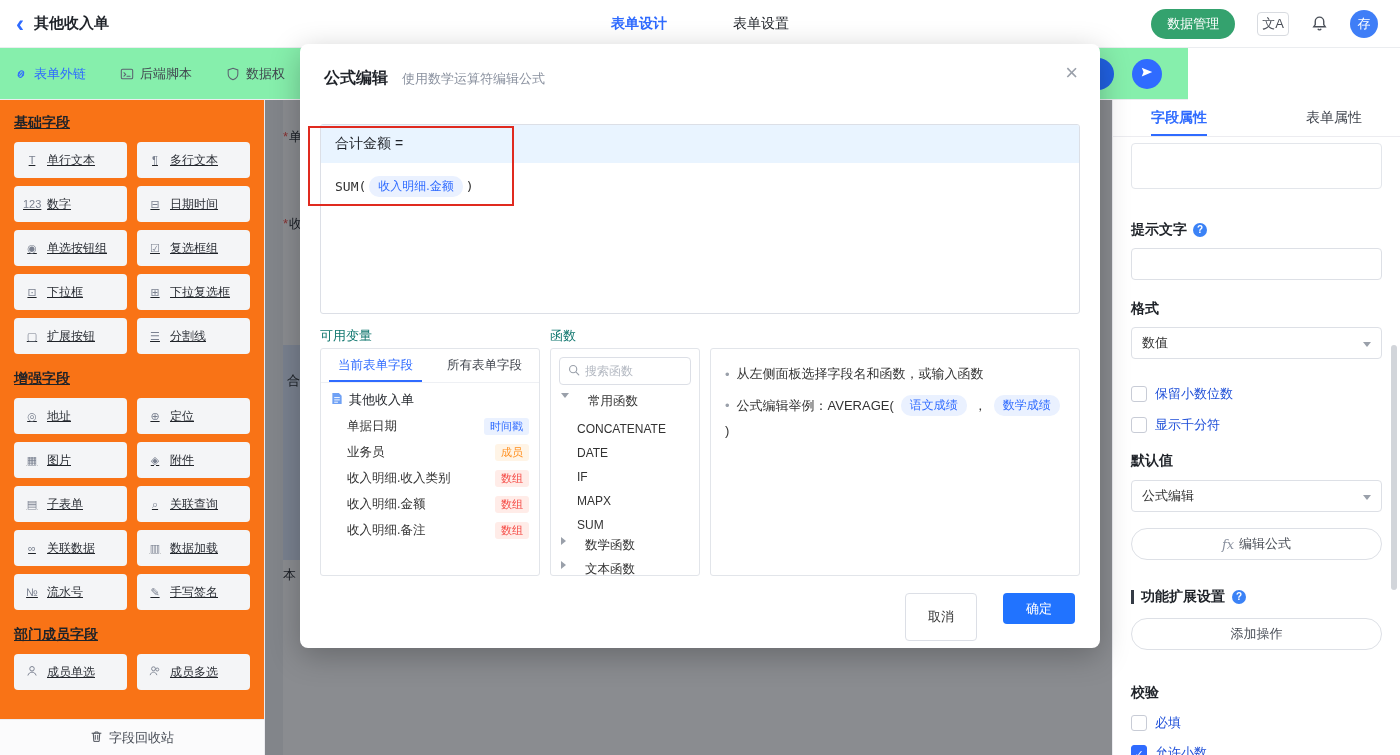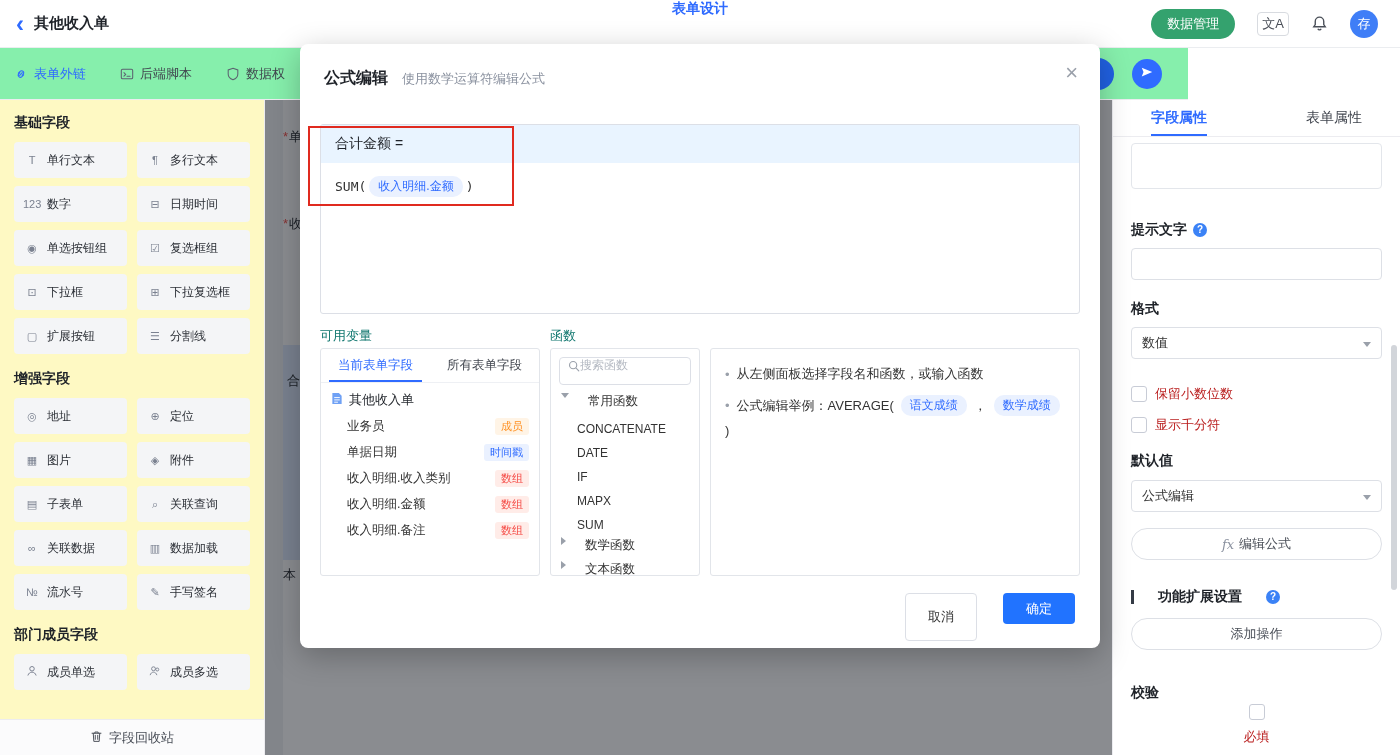--- a/index.html
+++ b/index.html
@@ -5,42 +5,42 @@
   * { margin:0; padding:0; box-sizing:border-box; }
   html,body { width:1400px; height:755px; }
   body { font-family:"Liberation Sans","DejaVu Sans",sans-serif; color:#1f2329; background:#f2f3f5; overflow:hidden; }
   .app { position:relative; width:1400px; height:755px; background:#fff; }
 
   
   .header { position:absolute; left:0; top:0; width:1400px; height:48px; background:#fff; border-bottom:1px solid #ebedf0; display:flex; align-items:center; z-index:20; }
   .h-left { display:flex; align-items:center; gap:10px; padding-left:16px; }
   .back { color:#2f6bff; font-size:24px; line-height:20px; cursor:pointer; font-weight:bold; }
   .title { font-size:15px; font-weight:bold; color:#1f2329; }
-  .h-tabs { position:absolute; left:50%; top:0; transform:translateX(-50%); height:48px; display:flex; align-items:center; gap:66px;flex-direction:column; }
+  .h-tabs { position:absolute; left:50%; top:0; transform:translateX(-50%); height:48px; display:flex; align-items:center; gap:66px; }
   .h-tab { font-size:14px; color:#1f2329; cursor:pointer; }
   .h-tab.active { color:#2f6bff; font-weight:bold; }
   .h-right { margin-left:auto; display:flex; align-items:center; gap:22px; padding-right:22px; }
   .pill-green { background:#34a26e; color:#fff; font-size:13px; padding:6px 16px; border-radius:16px; cursor:pointer; }
   .lang { font-size:13px; color:#4a4f58; border:1px solid #d8dbe0; border-radius:4px; padding:2px 4px; cursor:pointer; }
   .bell { display:inline-flex; cursor:pointer; }
   .avatar { width:28px; height:28px; border-radius:50%; background:#3f7ef7; color:#fff; font-size:13px; display:flex; align-items:center; justify-content:center; cursor:pointer; }
 
   
   .toolbar { position:absolute; left:0; top:48px; width:1188px; height:52px; background:#86efac; border-bottom:1px solid #ebedf0; display:flex; align-items:center; z-index:10; }
   .t-left { display:flex; align-items:center; gap:34px; padding-left:14px; }
   .t-item { display:flex; align-items:center; gap:6px; font-size:13px; color:#40454e; cursor:pointer; }
   .t-item.blue { color:#2f6bff; }
   .t-item svg { display:block; }
   .t-right { margin-left:auto; display:flex; align-items:center; gap:18px; padding-right:26px; }
   .btn-preview { border:1px solid #2f6bff; color:#2f6bff; background:#fff; border-radius:16px; font-size:13px; padding:6px 26px; cursor:pointer; }
   .btn-save { background:#2161e2; color:#fff; border:none; border-radius:16px; font-size:13px; padding:7px 18px; cursor:pointer; }
   .btn-share { width:30px; height:30px; border-radius:50%; background:#2f6bff; display:flex; align-items:center; justify-content:center; cursor:pointer; }
 
   
-  .sidebar { position:absolute; left:0; top:100px; width:265px; height:655px; background:#fef9c3; border-right:1px solid #ececf0; overflow:hidden; z-index:5; }
+  .sidebar { position:absolute; left:0; top:100px; width:265px; height:655px; background:#f97316; border-right:1px solid #ececf0; overflow:hidden; z-index:5;text-decoration:underline; }
   .sec-title { font-size:14px; font-weight:bold; color:#1f2329; margin:16px 14px 10px; }
   .sec-title.first { margin-top:14px; }
   .f-grid { display:grid; grid-template-columns:1fr 1fr; gap:8px 10px; padding:0 14px; }
   .f-item { height:36px; background:#f4f5f7; border-radius:4px; display:flex; align-items:center; gap:6px; padding-left:9px; font-size:12px; color:#2b2f36; cursor:pointer; white-space:nowrap; overflow:hidden; }
   .fi { width:18px; color:#7a8190; font-size:11px; text-align:center; flex:none; }
   .recycle { position:absolute; left:0; bottom:0; width:100%; height:36px; border-top:1px solid #ececf0; background:#fbfbfc; display:flex; align-items:center; justify-content:center; gap:6px; font-size:13px; color:#4a4f58; cursor:pointer; }
 
   
   .canvas { position:absolute; left:265px; top:100px; width:847px; height:655px; background:#eef0f3; overflow:hidden; z-index:1; }
   .form-sheet { position:absolute; left:18px; top:0; width:829px; height:655px; background:#fff; }
@@ -56,21 +56,21 @@
   .rp-tab { font-size:14px; color:#40454e; cursor:pointer; position:relative; height:100%; display:flex; align-items:center; }
   .rp-tab.active { color:#2f6bff; font-weight:bold; }
   .rp-tab.active::after { content:""; position:absolute; left:0; right:0; bottom:0; height:2px; background:#2f6bff; }
   .rp-box { border:1px solid #e3e6eb; border-radius:4px; background:#fff; }
   .rp-label { font-size:14px; font-weight:bold; color:#1f2329; display:flex; align-items:center; gap:6px; }
   .q-icon { width:14px; height:14px; border-radius:50%; background:#3b82f6; color:#fff; font-size:10px; line-height:14px; text-align:center; flex:none; cursor:pointer; }
   .q-icon::after { content:"?"; }
   .rp-input { height:32px; border:1px solid #dde0e6; border-radius:4px; width:100%; }
   .rp-select { height:32px; border:1px solid #dde0e6; border-radius:4px; width:100%; display:flex; align-items:center; padding:0 10px; font-size:13px; color:#333; position:relative; cursor:pointer; }
   .caret-d { width:0; height:0; border-left:4px solid transparent; border-right:4px solid transparent; border-top:5px solid #9aa0aa; position:absolute; right:10px; top:14px; }
-  .chk-row { display:flex; align-items:center; gap:8px; font-size:13px; color:#b91c1c; cursor:pointer; }
+  .chk-row { display:flex; align-items:center; gap:8px; font-size:13px; color:#1d4ed8; cursor:pointer; }
   .chk { width:16px; height:16px; border:1px solid #c8ccd6; border-radius:3px; background:#fff; flex:none; }
   .chk.checked { background:#2f6bff; border-color:#2f6bff; color:#fff; font-size:11px; line-height:16px; text-align:center; }
   .chk.checked::after { content:"✓"; }
   .rp-btn { height:32px; border:1px solid #dde0e6; border-radius:16px; width:100%; display:flex; align-items:center; justify-content:center; gap:5px; font-size:13px; color:#4a4f58; background:#fff; cursor:pointer; }
   .fx { font-style:italic; font-family:"DejaVu Serif","Liberation Serif",serif; color:#8a919f; font-size:13px; }
   .accent-bar { width:3px; height:14px; background:#343a45; display:inline-block; }
   .scroll-thumb { position:absolute; right:3px; top:245px; width:6px; height:245px; background:#d2d5da; border-radius:3px; }
 
   
   .modal { position:absolute; left:300px; top:44px; width:800px; height:604px; background:#fff; border-radius:8px; box-shadow:0 8px 30px rgba(0,0,0,0.25); z-index:60; }
@@ -92,21 +92,21 @@
   .vp-tab.active { color:#2f6bff; }
   .vp-tab.active::after { content:""; position:absolute; left:8px; right:8px; bottom:0; height:2px; background:#2f6bff; }
   .vp-root { display:flex; align-items:center; gap:6px; padding:8px 10px 4px; font-size:13px; color:#1f2329; cursor:pointer; }
   .vp-row { display:flex; align-items:center; height:26px; padding:0 10px 0 26px; font-size:12.5px; color:#333; cursor:pointer; }
   .vp-row .nm { flex:1; overflow:hidden; white-space:nowrap; text-overflow:ellipsis; }
   .tag { font-size:11px; border-radius:3px; padding:1px 6px; flex:none; }
   .tag[data-type="orange"] { color:#ff8f1f; background:#fff4e6; }
   .tag[data-type="blue"]   { color:#2f6bff; background:#eaf1ff; }
   .tag[data-type="red"]    { color:#f54a45; background:#ffece8; }
   .fn-panel { position:absolute; left:250px; top:304px; width:150px; height:228px; border:1px solid #e2e5ea; border-radius:3px; overflow:hidden; background:#fff; }
-  .fn-search { margin:8px; height:28px; border:1px solid #dcdfe6; border-radius:4px; display:flex; align-items:flex-start; padding:0 8px; }
+  .fn-search { margin:8px; height:28px; border:1px solid #dcdfe6; border-radius:4px; display:flex; align-items:center; gap:5px; padding:0 8px; }
   .fn-search input { border:none; outline:none; width:100%; font-size:12px; color:#333; font-family:inherit; }
   .fn-search input::placeholder { color:#b4b9c2; }
   .fn-group { display:flex; align-items:flex-start; gap:19px; height:24px; padding:0 10px; font-size:12.5px; color:#333; cursor:pointer; }
   .fn-item { height:24px; display:flex; align-items:center; padding-left:26px; font-size:12px; color:#333; cursor:pointer; }
   .caret-down { width:0; height:0; border-left:4px solid transparent; border-right:4px solid transparent; border-top:5px solid #9aa0aa; }
   .caret-right { width:0; height:0; border-top:4px solid transparent; border-bottom:4px solid transparent; border-left:5px solid #9aa0aa; }
   .help-panel { position:absolute; left:410px; top:304px; width:370px; height:228px; border:1px solid #e2e5ea; border-radius:3px; background:#fff; padding:16px 14px; font-size:13px; color:#333; }
   .tip { display:flex; align-items:center; gap:7px; margin-bottom:12px; flex-wrap:wrap; }
   .tip::before { content:"•"; color:#9aa0aa; }
   .m-cancel { position:absolute; left:605px; top:549px; width:72px; height:48px; border:1px solid #dcdfe6; border-radius:4px; background:#fff; color:#333; font-size:13px; cursor:pointer; }
@@ -340,33 +340,33 @@
         </div>
       <div class="rp-select" style="margin-top:10px;">
         <span>公式编辑</span>
           <span class="caret-d"></span>
       </div>
       <button class="rp-btn" style="margin-top:16px;">
         <span class="fx">fx</span>
         <span>编辑公式</span>
       </button>
 
-      <div class="rp-label" style="margin-top:28px; gap:24px;">
+      <div class="rp-label" style="margin-top:28px; gap:7px;">
         <span class="accent-bar"></span>
         <span>功能扩展设置</span>
           <span class="q-icon"></span>
       </div>
       <button class="rp-btn" style="margin-top:12px;">
         <span>添加操作</span>
       </button>
 
       <div class="rp-label" style="margin-top:34px;">
           <span>校验</span>
         </div>
-      <div class="chk-row" style="margin-top:2px;flex-direction:column;">
+      <div class="chk-row" style="margin-top:12px;">
         <span class="chk"></span>
           <span>必填</span>
       </div>
       <div class="chk-row" style="margin-top:12px;">
         <span class="chk checked"></span>
           <span>允许小数</span>
       </div>
     </div>
     <div class="scroll-thumb"></div>
   </div>
@@ -397,26 +397,26 @@
         <span class="vp-tab">所有表单字段</span>
       </div>
       <div class="vp-root">
         <span><svg width="12" height="13" viewBox="0 0 12 14">
               <path d="M1 1h7l3 3v9H1z" fill="#6fa1f5"></path>
               <path d="M3 6h6M3 8.5h6M3 11h4" stroke="#fff" stroke-width="1"></path>
             </svg></span>
         <span>其他收入单</span>
       </div>
       <div class="vp-row">
+          <span class="nm">单据日期</span>
+          <span class="tag" data-type="blue">时间戳</span>
+        </div>
+      <div class="vp-row">
           <span class="nm">业务员</span>
           <span class="tag" data-type="orange">成员</span>
-        </div>
-      <div class="vp-row">
-          <span class="nm">单据日期</span>
-          <span class="tag" data-type="blue">时间戳</span>
         </div>
       <div class="vp-row">
           <span class="nm">收入明细.收入类别</span>
           <span class="tag" data-type="red">数组</span>
         </div>
       <div class="vp-row">
           <span class="nm">收入明细.金额</span>
           <span class="tag" data-type="red">数组</span>
         </div>
       <div class="vp-row">

